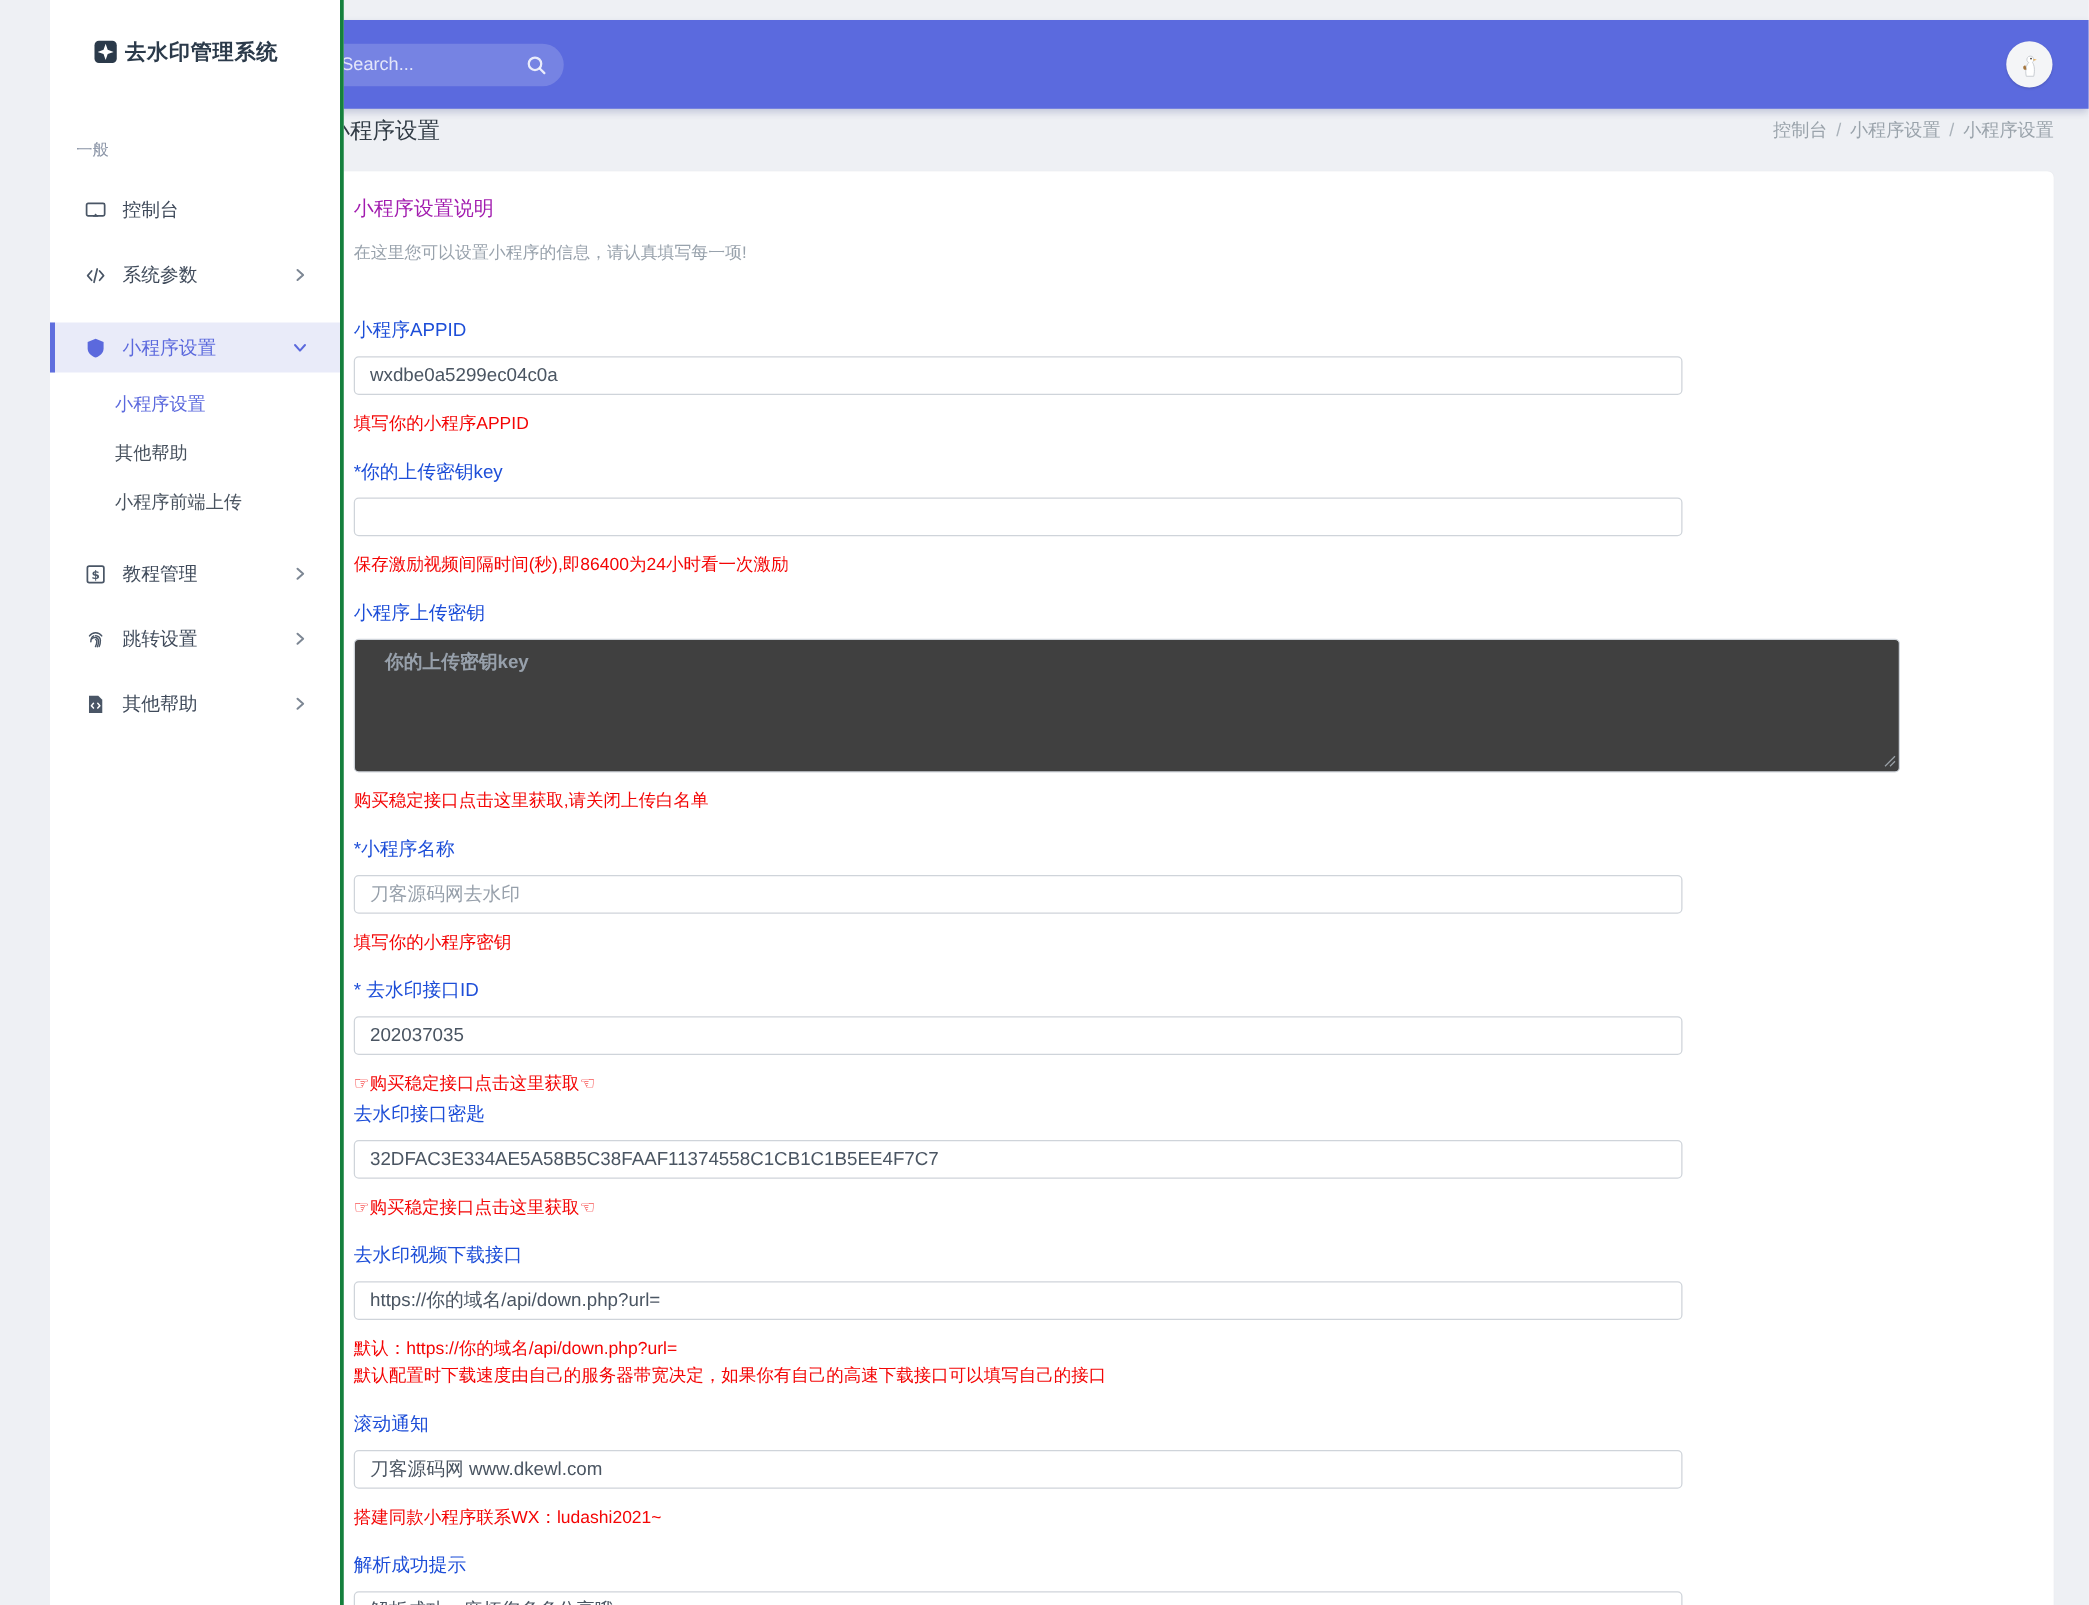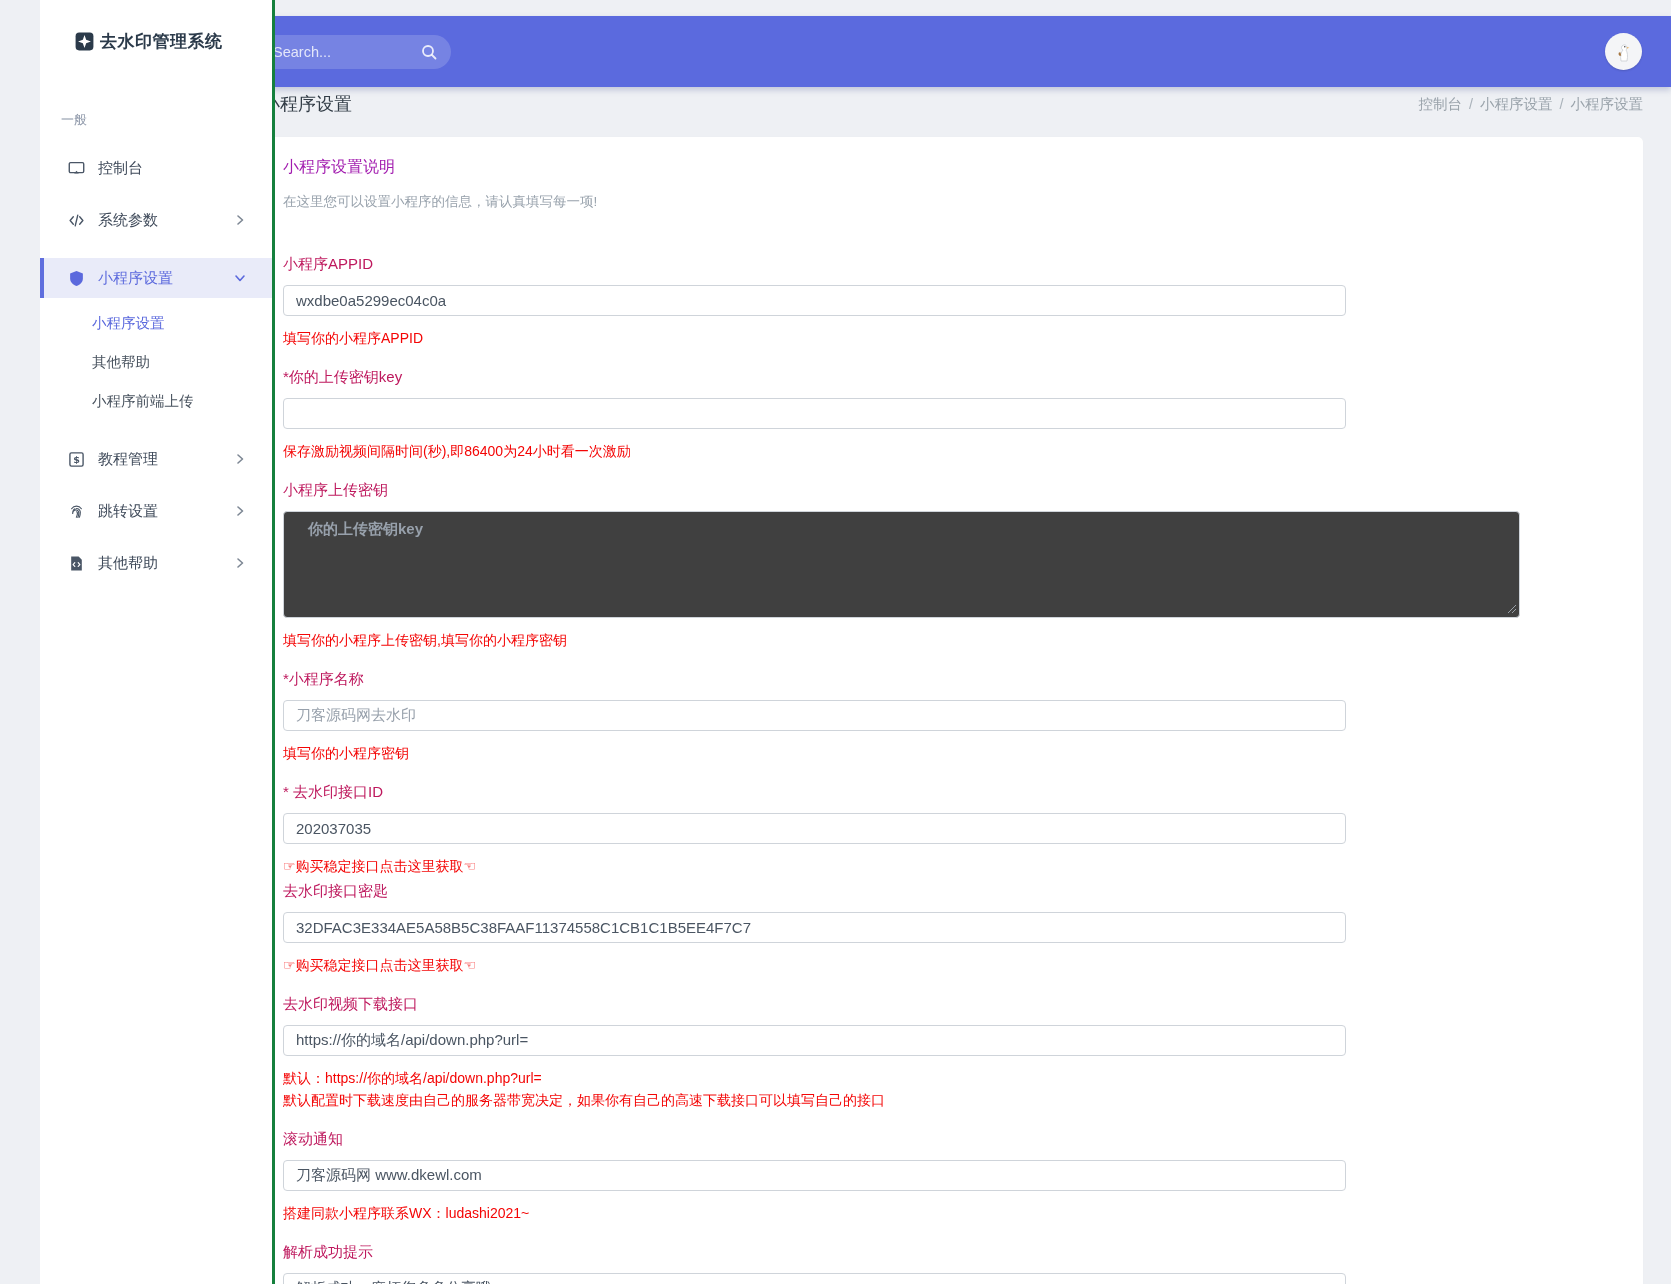--- a/index.html
+++ b/index.html
@@ -81,21 +81,21 @@
 
   .card {
     background:#ffffff; border-radius:5px; min-height:1330px;
     padding:20px 21px; box-shadow:0 0 1px rgba(0,0,0,.04);
   }
   .card-heading { font-size:16px; color:#a21caf; margin:0 0 15px 0; font-weight:500; }
   .card-sub { font-size:13.5px; color:#98a2ac; margin:0 0 44px 0; }
 
   .field { margin-bottom:20px; }
   .field.tight { margin-bottom:6px; }
-  .field label { display:block; font-size:15px; color:#be185d; margin-bottom:11px; }
+  .field label { display:block; font-size:15px; color:#1d4ed8; margin-bottom:11px; }
   .text-input {
     width:1063px; height:31px; border:1px solid #cfd4da; border-radius:4px;
     padding:0 12px; font-size:15px; color:#4a5562; font-family:inherit;
     background:#fff; outline:none; display:block;
   }
   .text-input.muted { color:#97a0ab; }
   .ta-wrap { position:relative; width:1237px; }
   textarea.text-area {
     width:1237px; height:107px; border:1px solid #cfd4da; border-radius:4px;
     padding:8px 24px; font-size:15px; color:#97a0ab; font-family:inherit;
@@ -240,21 +240,21 @@
     </div>
 
     <div class="field">
       <label>小程序上传密钥</label>
       <div class="ta-wrap">
         <textarea class="text-area" style="">你的上传密钥key</textarea>
         <svg class="grip" viewBox="0 0 10 10" stroke="currentColor" stroke-width="1">
           <path d="M9 1 L1 9 M9 5 L5 9"></path>
         </svg>
       </div>
-      <div class="help">填写你的小程序上传密钥,填写你的小程序密钥</div>
+      <div class="help">购买稳定接口点击这里获取,请关闭上传白名单</div>
     </div>
 
     <div class="field">
       <label>*小程序名称</label>
       <input class="text-input muted" value="刀客源码网去水印" style="">
       <div class="help">填写你的小程序密钥</div>
     </div>
 
     <div class="field tight">
       <label>* 去水印接口ID</label>

